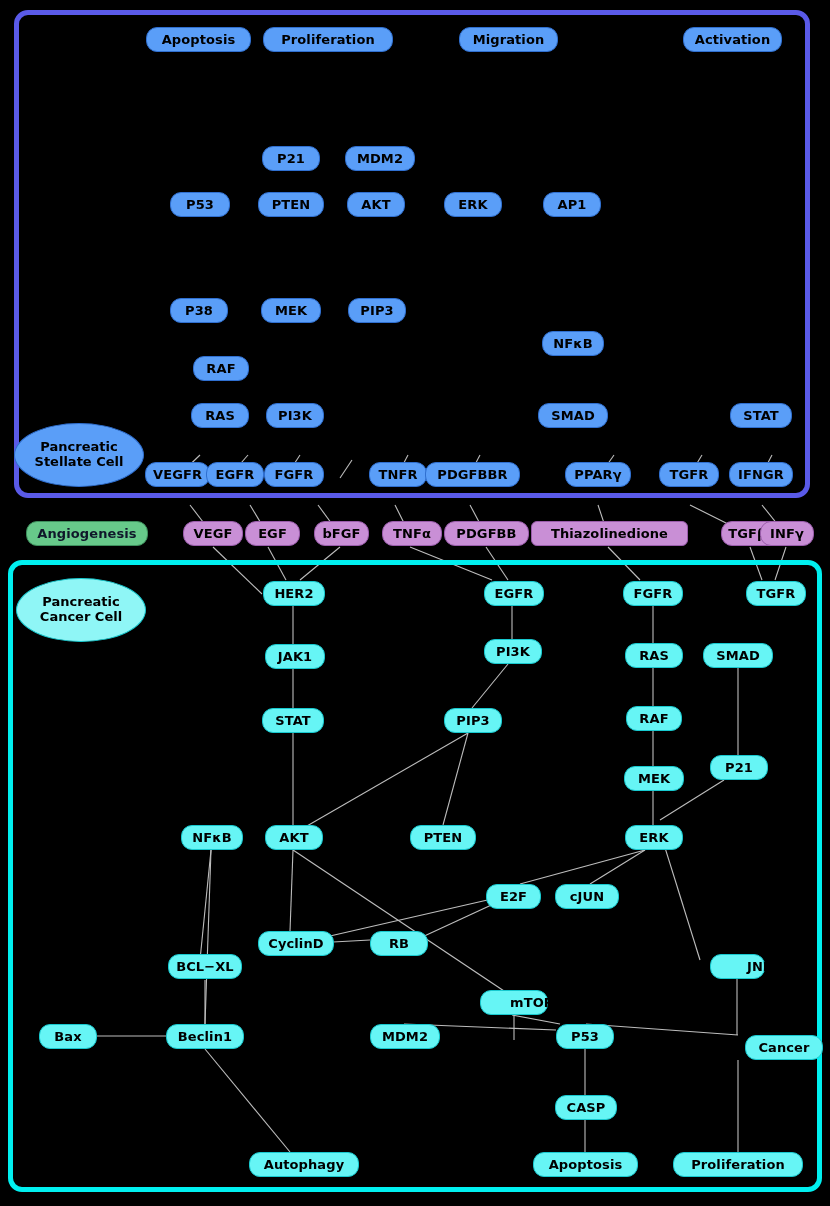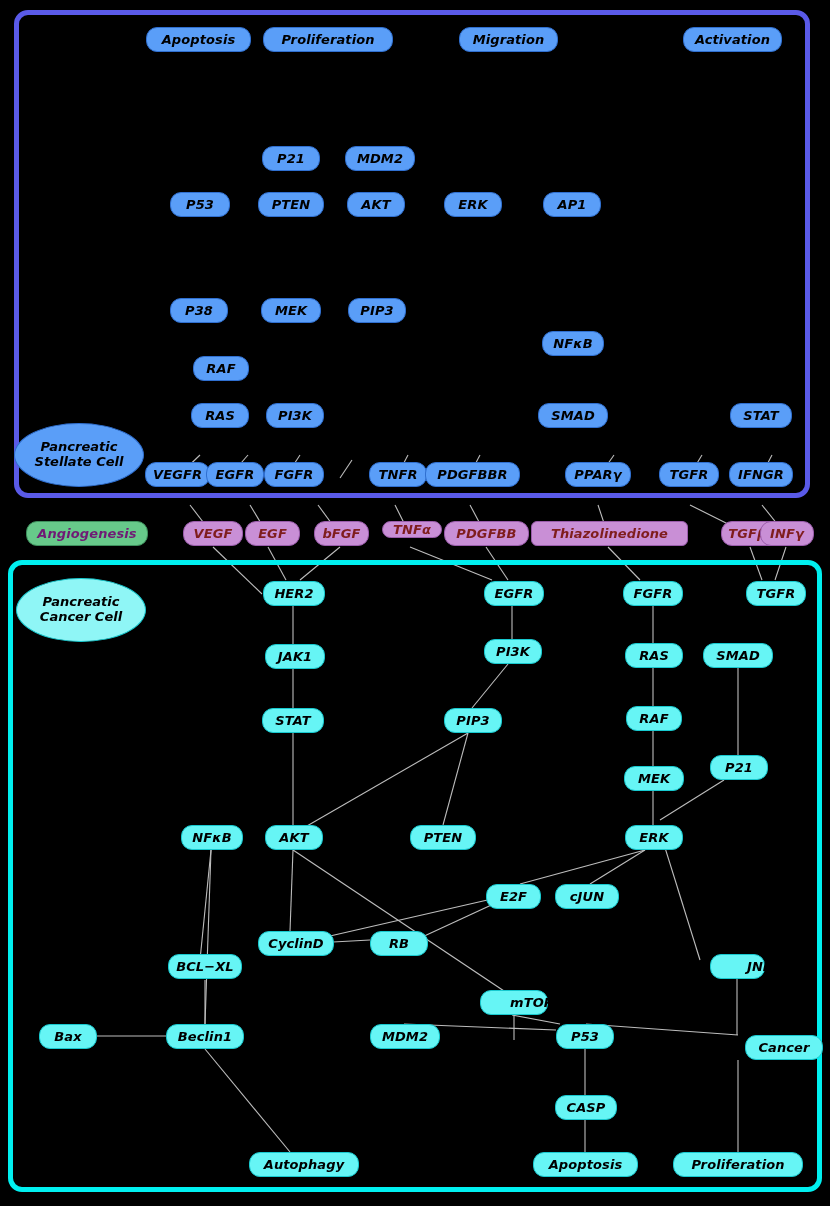--- a/index.html
+++ b/index.html
@@ -7,21 +7,20 @@
     padding: 0;
     background: #000000;
   }
   #canvas {
     position: relative;
     width: 830px;
     height: 1206px;
     background: #000000;
     font-family: "DejaVu Sans", "Liberation Sans", sans-serif;
     overflow: hidden;
-    font-style: italic;
   }
   svg.edges {
     position: absolute;
     left: 0;
     top: 0;
     width: 830px;
     height: 1206px;
     pointer-events: none;
   }
   .compartment {
@@ -47,26 +46,26 @@
     color: #000000;
   }
   .node.cancer {
     background: #66f5f5;
     border: 1.5px solid #17c9cf;
     color: #000000;
   }
   .node.ligand {
     background: #c98fd6;
     border: 1.5px solid #9a5cab;
-    color: #7f1d1d;
+    color: #000000;
   }
   .node.angio {
     background: #67c98a;
     border: 1.5px solid #3d8f5c;
-    color: #701a75;
+    color: #0f172a;
   }
   .cell-label {
     position: absolute;
     box-sizing: border-box;
     display: flex;
     flex-direction: column;
     align-items: center;
     justify-content: center;
     border-radius: 50%;
     font-size: 13px;
@@ -211,21 +210,21 @@
       <div class="node cancer" style="left: 370px; top: 1024px; width: 70px; height: 25px;">MDM2</div>
       <div class="node cancer" style="left: 556px; top: 1024px; width: 58px; height: 25px;">P53</div>
       <div class="node cancer" style="left: 745px; top: 1035px; width: 78px; height: 25px;">Cancer</div>
       <div class="node cancer" style="left: 555px; top: 1095px; width: 62px; height: 25px;">CASP</div>
       <div class="node cancer" style="left: 249px; top: 1152px; width: 110px; height: 25px;">Autophagy</div>
       <div class="node cancer" style="left: 533px; top: 1152px; width: 105px; height: 25px;">Apoptosis</div>
       <div class="node cancer" style="left: 673px; top: 1152px; width: 130px; height: 25px;">Proliferation</div>
       <div class="node ligand" style="left: 183px; top: 521px; width: 60px; height: 25px;">VEGF</div>
       <div class="node ligand" style="left: 245px; top: 521px; width: 55px; height: 25px;">EGF</div>
       <div class="node ligand" style="left: 314px; top: 521px; width: 55px; height: 25px;">bFGF</div>
-      <div class="node ligand" style="left: 382px; top: 521px; width: 60px; height: 17px;">TNFα</div>
+      <div class="node ligand" style="left: 382px; top: 521px; width: 60px; height: 25px;">TNFα</div>
       <div class="node ligand" style="left: 444px; top: 521px; width: 85px; height: 25px;">PDGFBB</div>
       <div class="node ligand" style="left: 531px; top: 521px; width: 157px; height: 25px; border-radius: 6px;">Thiazolinedione</div>
       <div class="node ligand" style="left: 721px; top: 521px; width: 62px; height: 25px;">TGFβ1</div>
       <div class="node ligand" style="left: 760px; top: 521px; width: 54px; height: 25px;">INFγ</div>
       <div class="node angio" style="left: 26px; top: 521px; width: 122px; height: 25px;">Angiogenesis</div>
       <div class="cell-label stellate" style="left: 14px; top: 423px; width: 130px; height: 64px;">
         <span>Pancreatic</span>
         <span>Stellate Cell</span>
       </div>
       <div class="cell-label cancer" style="left: 16px; top: 578px; width: 130px; height: 64px;">

